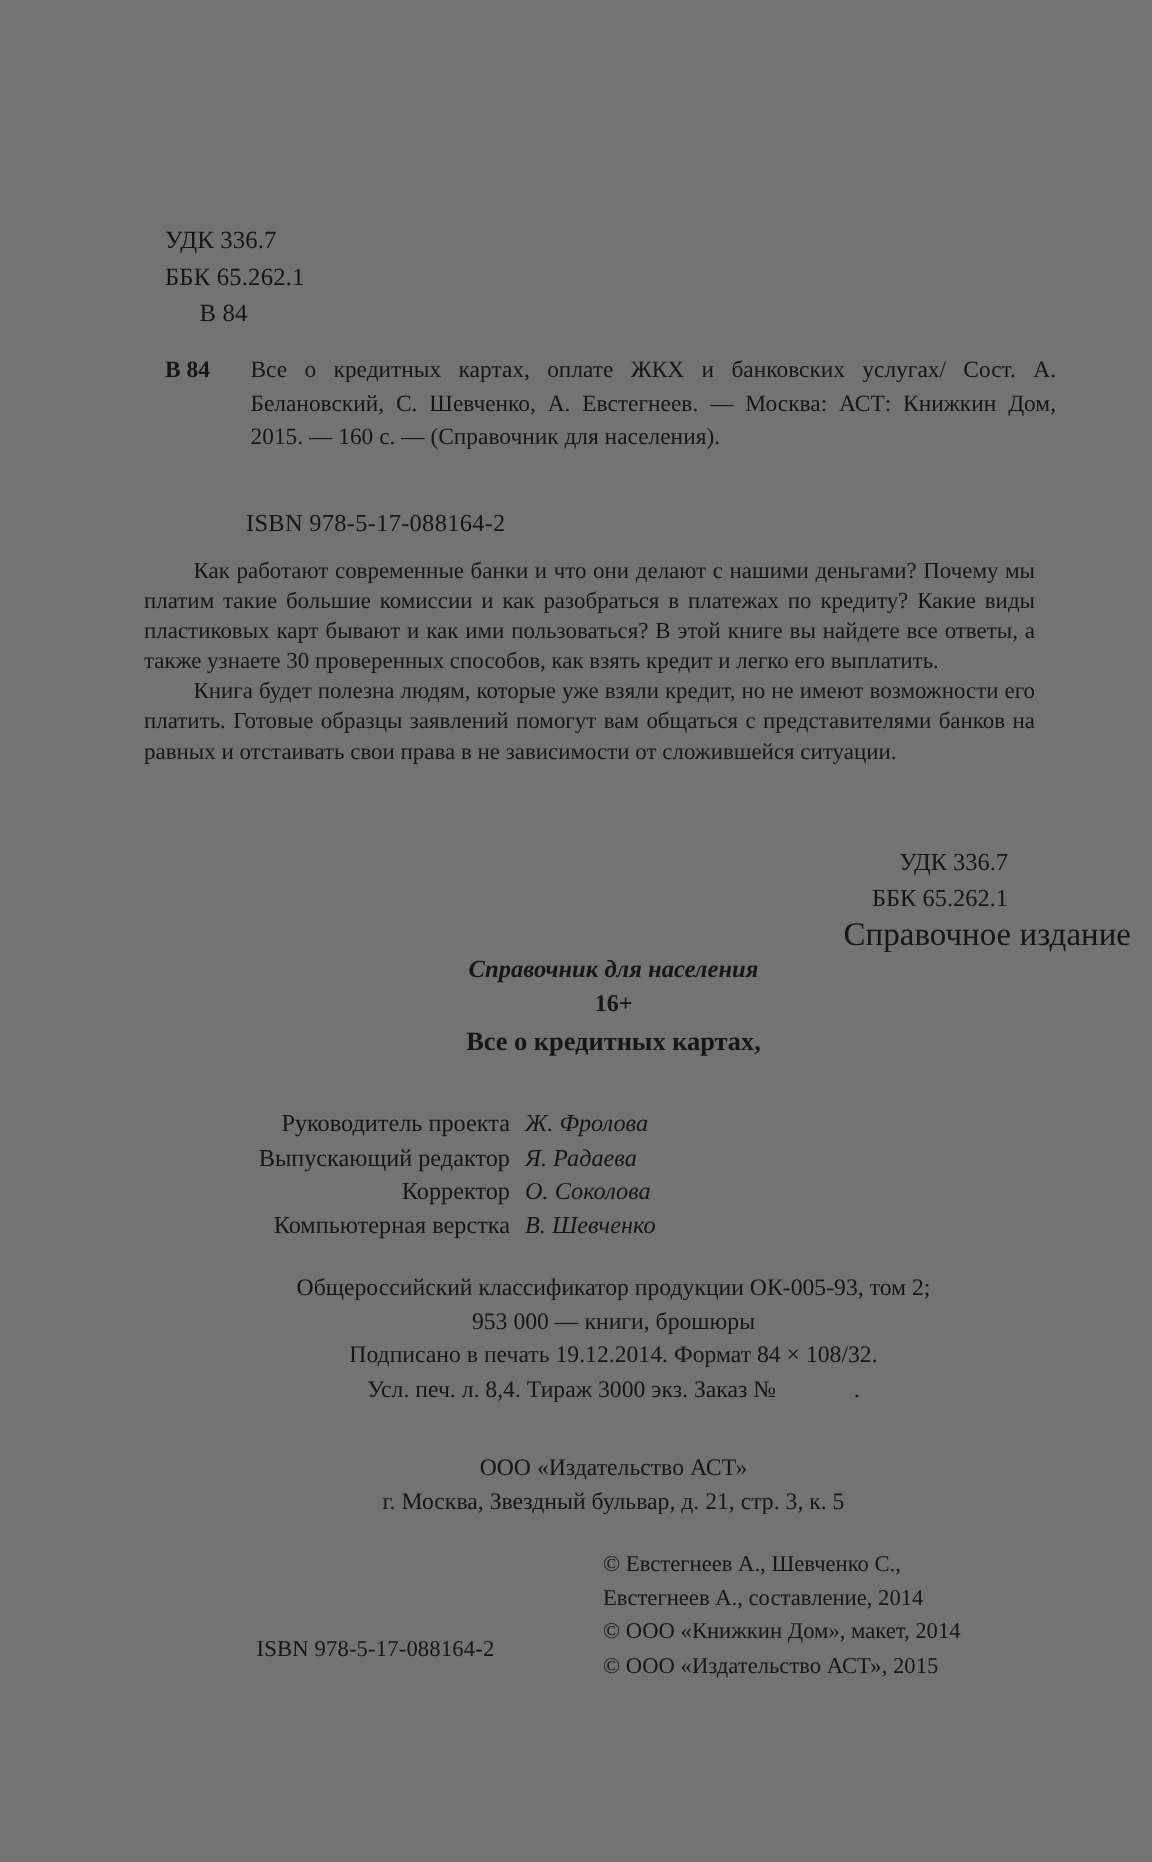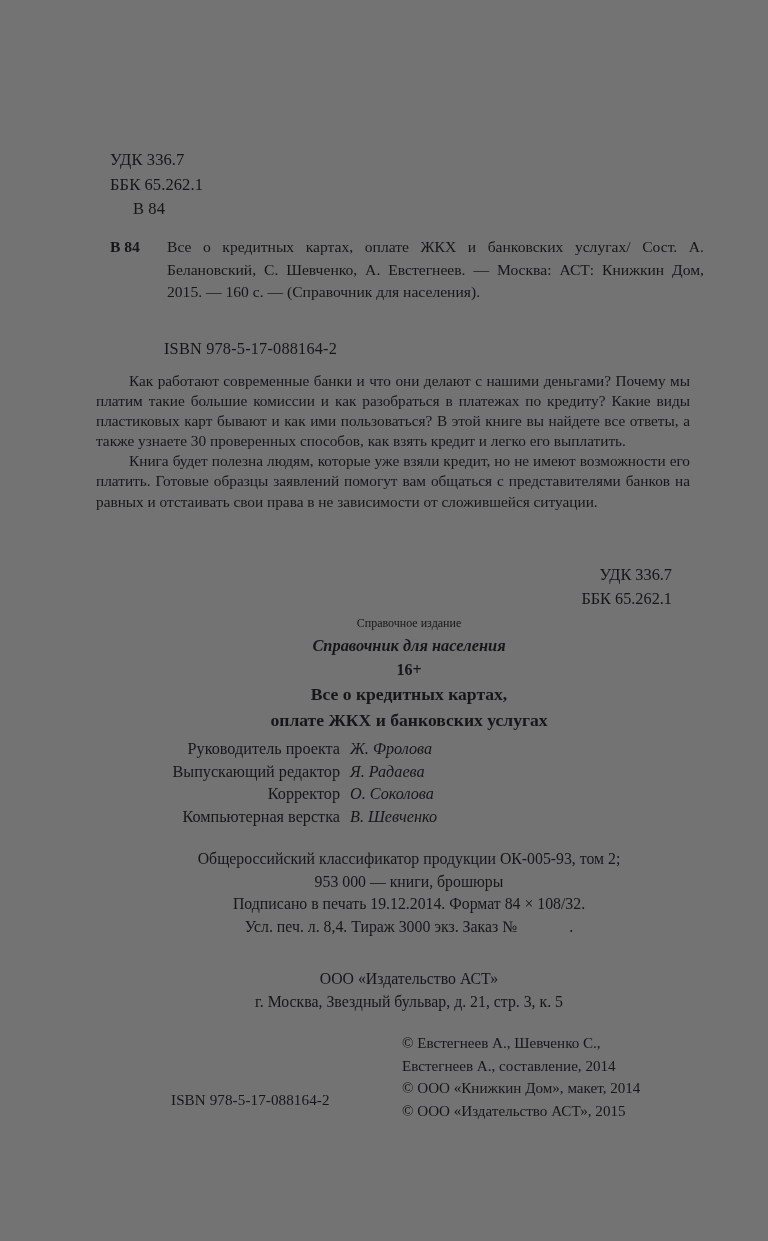--- a/index.html
+++ b/index.html
@@ -93,22 +93,23 @@
   }
 
   
   #imprint {
     left: 64px;
     top: 612px;
     width: 690px;
     text-align: center;
   }
   #imprint .ed-kind {
-    font-size: 12px;
+    font-size: 22px;
     line-height: 22px;
+    text-align: right;
   }
   #imprint .ed-series {
     font-size: 16.4px;
     line-height: 23px;
     font-weight: bold;
     font-style: italic;
   }
   #imprint .age {
     font-size: 16px;
     line-height: 25px;
@@ -211,21 +212,20 @@
   <div class="blk" id="class-repeat">
     <div>УДК 336.7</div>
     <div>ББК 65.262.1</div>
   </div>
 
   <div class="blk" id="imprint">
     <div class="ed-kind">Справочное издание</div>
     <div class="ed-series">Справочник для населения</div>
     <div class="age">16+</div>
     <div class="title-line">Все о кредитных картах,</div>
-    <div class="title-line">оплате ЖКХ и банковских услугах</div>
   </div>
 
   <div class="blk" id="credits">
     <div class="row">
       <span class="role">Руководитель проекта</span>
       <span class="person">Ж. Фролова</span>
     </div>
     <div class="row">
       <span class="role">Выпускающий редактор</span>
       <span class="person">Я. Радаева</span>

